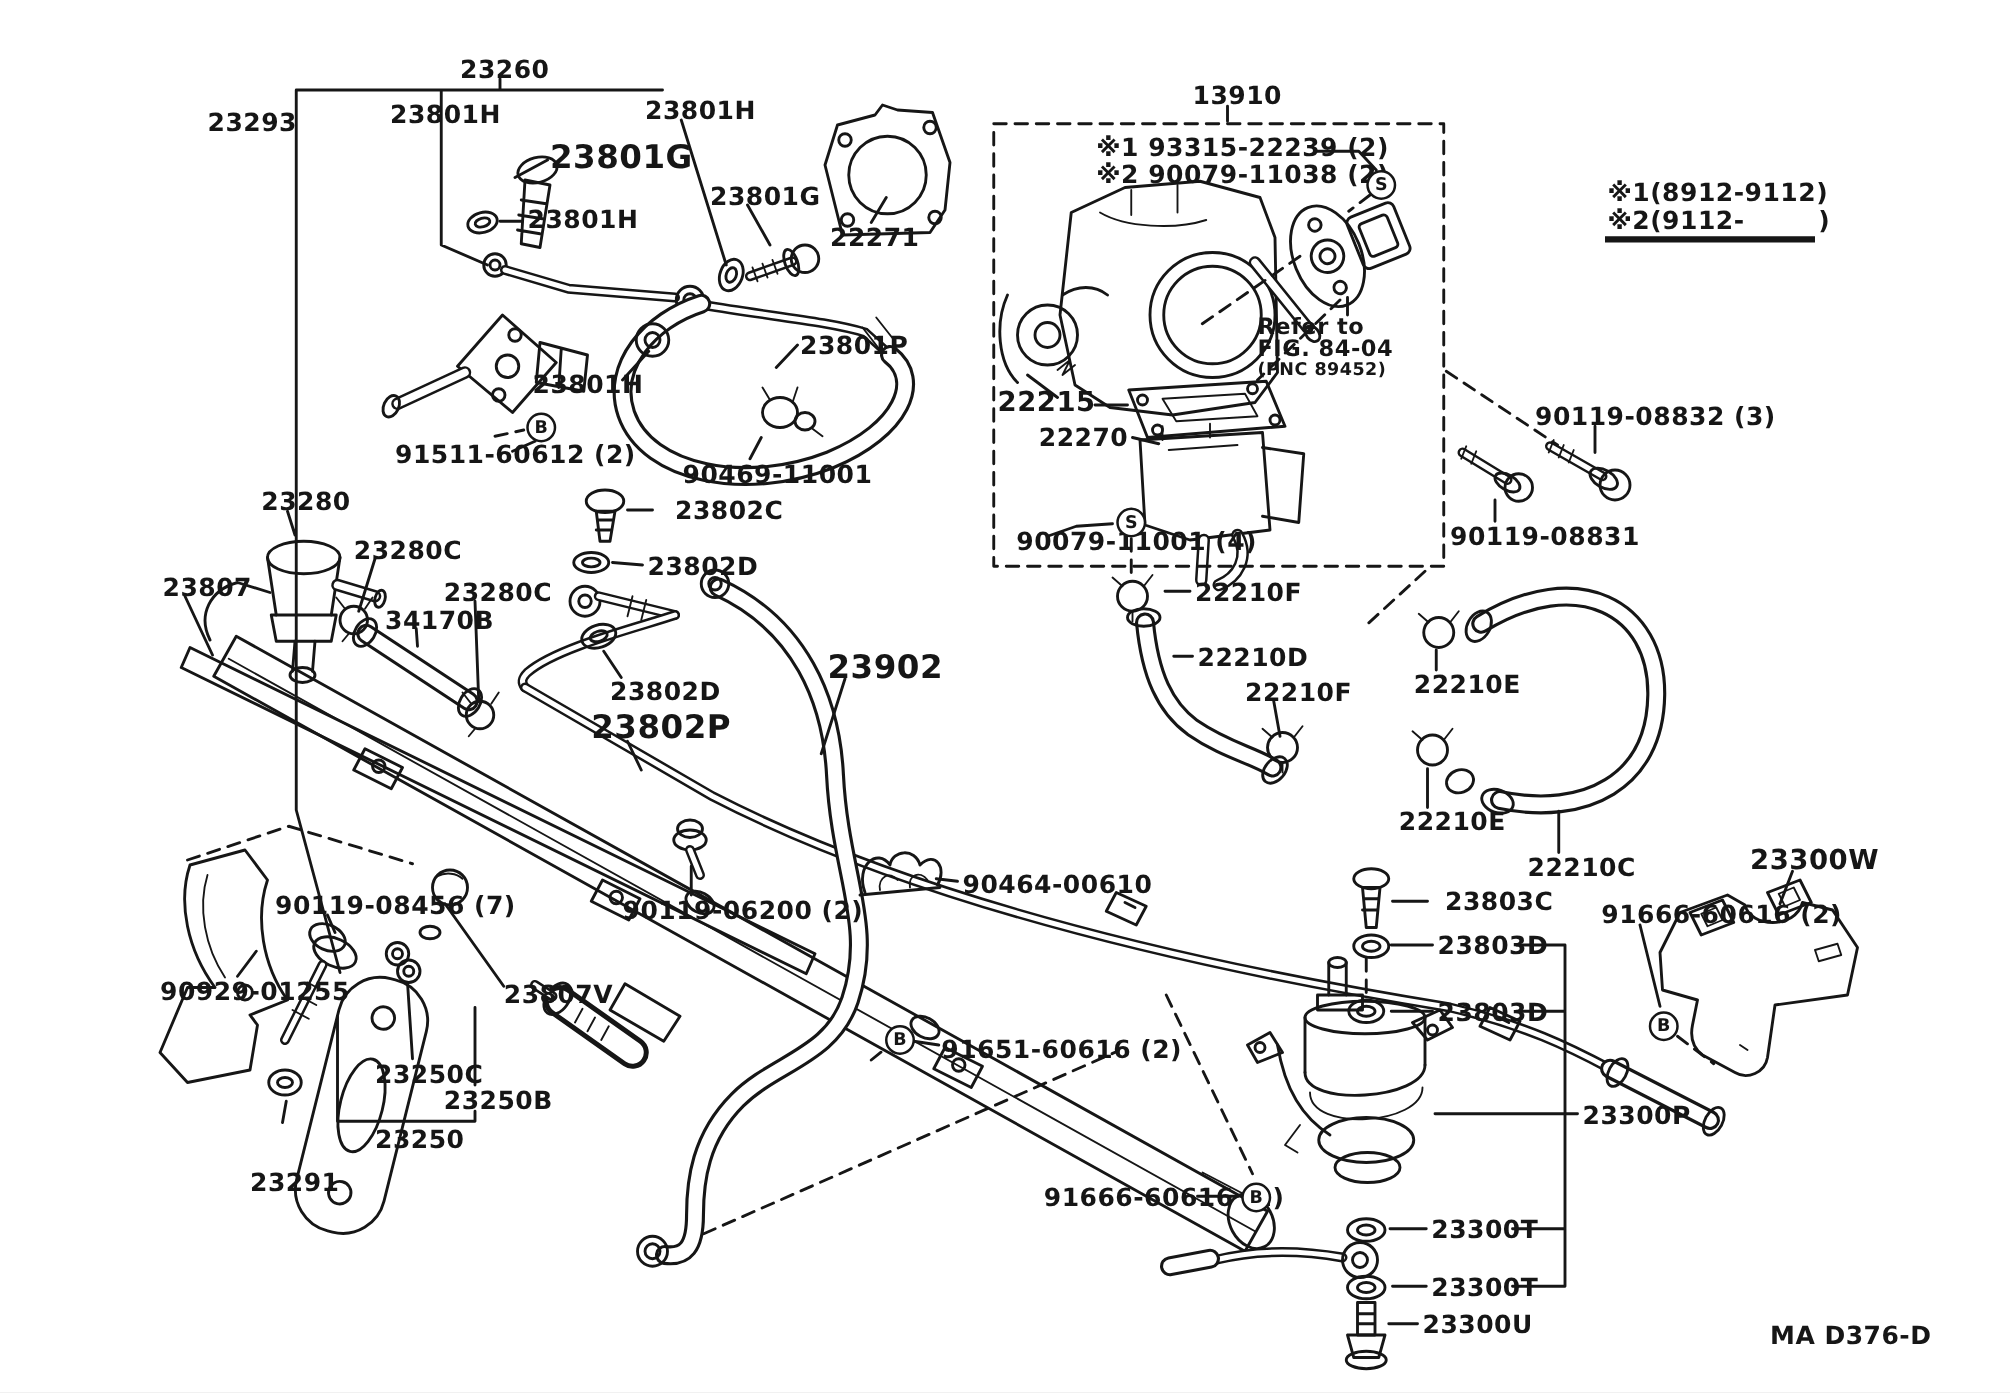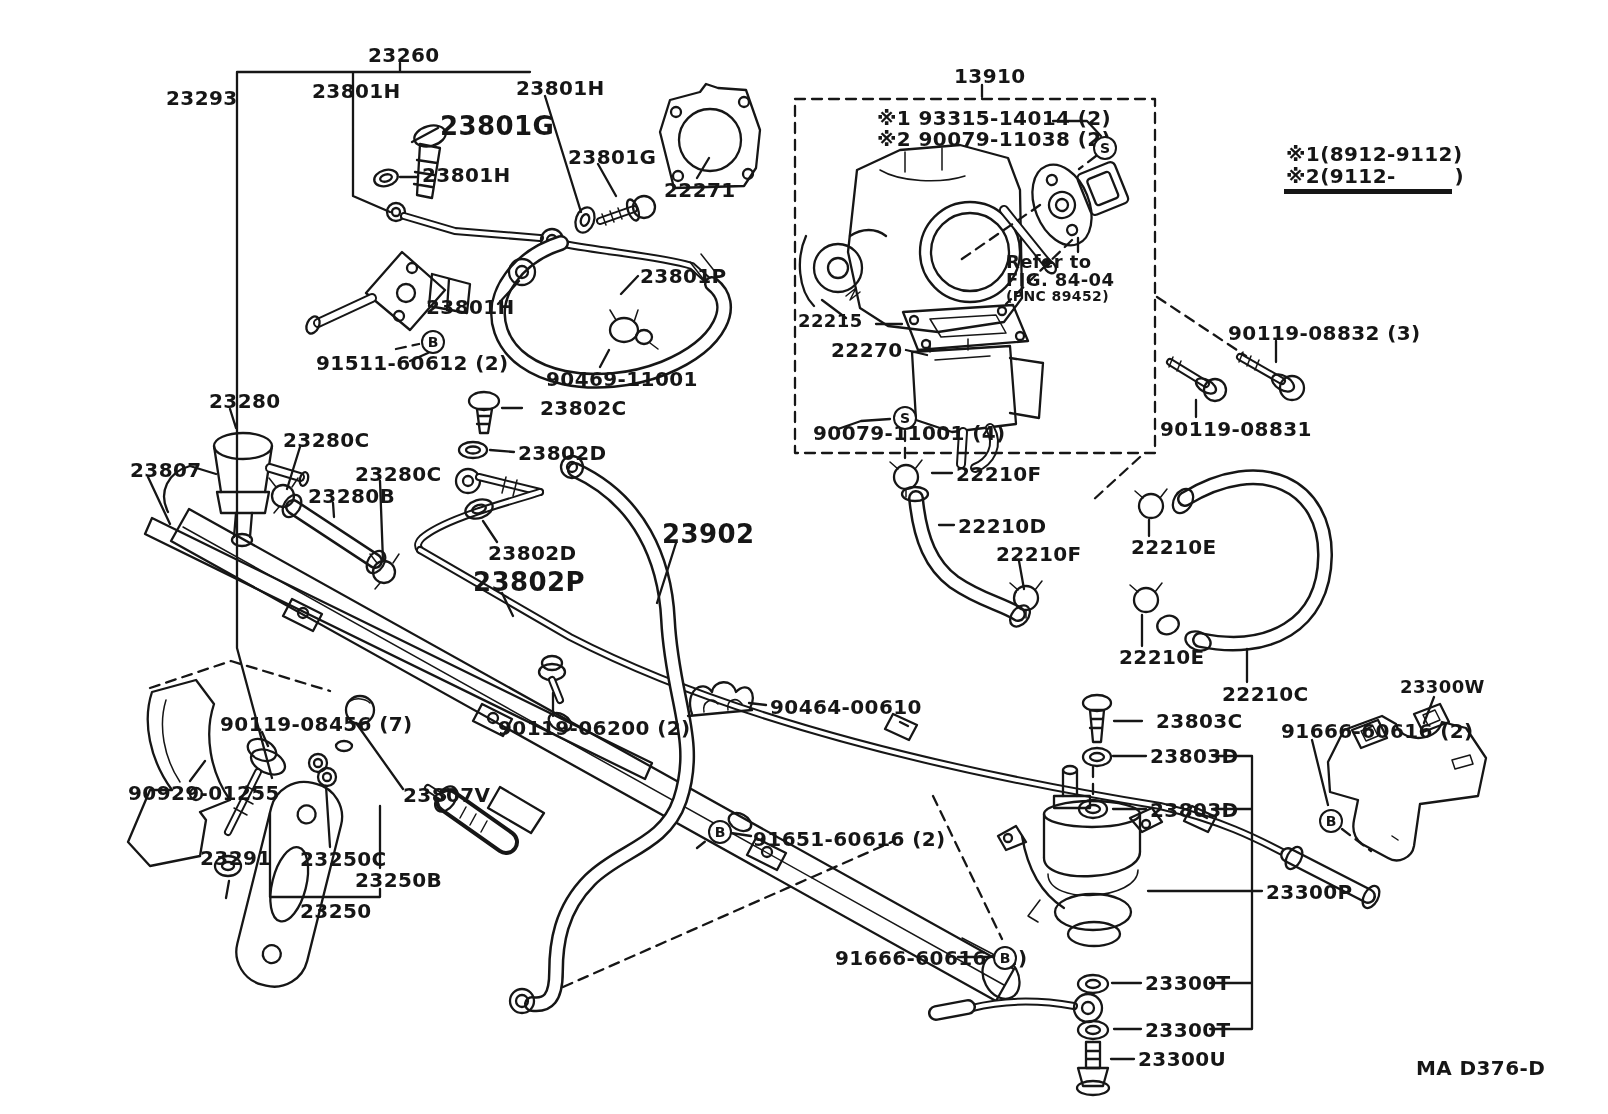--- a/index.html
+++ b/index.html
@@ -12,21 +12,21 @@
   .dash{stroke-dasharray:10 7;}
   .to{fill:none;stroke:#161616;stroke-width:16;stroke-linecap:round;}
   .ti{fill:none;stroke:#ffffff;stroke-width:11;stroke-linecap:round;}
   .to3{fill:none;stroke:#161616;stroke-width:8;stroke-linecap:round;}
   .ti3{fill:none;stroke:#ffffff;stroke-width:4;stroke-linecap:round;}
   .to2{fill:none;stroke:#161616;stroke-width:10;stroke-linecap:round;}
   .ti2{fill:none;stroke:#ffffff;stroke-width:6;stroke-linecap:round;}
   .to5{fill:none;stroke:#161616;stroke-width:26;stroke-linecap:round;}
   .ti5{fill:none;stroke:#ffffff;stroke-width:18;stroke-linecap:round;}
   .lb{position:absolute;font-weight:700;color:#161616;white-space:pre;line-height:1;letter-spacing:.4px;}
-  .s{font-size:20px;} .m{font-size:18px;text-align:center;} .b{font-size:26px;} .r{font-size:18px;} .sm{font-size:14px;}
+  .s{font-size:20px;} .m{font-size:22px;text-align:center;} .b{font-size:26px;} .r{font-size:18px;} .sm{font-size:14px;}
   .cm{position:absolute;width:24px;height:24px;border:2.5px solid #161616;border-radius:50%;
       background:#fff;box-sizing:border-box;display:flex;align-items:center;justify-content:center;
       font-weight:700;font-size:14px;color:#161616;}
   .bar{position:absolute;background:#161616;}
 </style>
 </head>
 <body>
 
 <div id="page">
 
@@ -373,39 +373,39 @@
   <div class="lb s" style="left:422px;top:165px">23801H</div>
   <div class="lb s" style="left:568px;top:147px">23801G</div>
   <div class="lb s" style="left:664px;top:180px">22271</div>
   <div class="lb s" style="left:640px;top:266px">23801P</div>
   <div class="lb s" style="left:426px;top:297px">23801H</div>
   <div class="lb s" style="left:316px;top:353px">91511-60612 (2)</div>
   <div class="lb s" style="left:546px;top:369px">90469-11001</div>
   <div class="lb s" style="left:209px;top:391px">23280</div>
   <div class="lb s" style="left:283px;top:430px">23280C</div>
   <div class="lb s" style="left:355px;top:464px">23280C</div>
-  <div class="lb s" style="left:308px;top:486px">23280B</div>
+  <div class="lb s" style="left:308px;top:486px">34170B</div>
   <div class="lb s" style="left:130px;top:460px">23807</div>
   <div class="lb s" style="left:540px;top:398px">23802C</div>
   <div class="lb s" style="left:518px;top:443px">23802D</div>
   <div class="lb s" style="left:488px;top:543px">23802D</div>
   <div class="lb b" style="left:473px;top:569px">23802P</div>
   <div class="lb b" style="left:662px;top:521px">23902</div>
   <div class="lb s" style="left:220px;top:714px">90119-08456 (7)</div>
   <div class="lb s" style="left:128px;top:783px">90929-01255</div>
   <div class="lb s" style="left:403px;top:785px">23807V</div>
   <div class="lb s" style="left:300px;top:849px">23250C</div>
   <div class="lb s" style="left:355px;top:870px">23250B</div>
-  <div class="lb s" style="left:200px;top:848px">23291</div>
+  <div class="lb s" style="left:200px;top:936px">23291</div>
   <div class="lb s" style="left:300px;top:901px">23250</div>
   <div class="lb s" style="left:498px;top:718px">90119-06200 (2)</div>
   <div class="lb s" style="left:770px;top:697px">90464-00610</div>
   <div class="lb s" style="left:753px;top:829px">91651-60616 (2)</div>
   <div class="lb s" style="left:954px;top:66px">13910</div>
-  <div class="lb s" style="left:877px;top:108px">※1 93315-14014 (2)</div>
+  <div class="lb s" style="left:877px;top:108px">※1 93315-22239 (2)</div>
   <div class="lb s" style="left:877px;top:129px">※2 90079-11038 (2)</div>
   <div class="lb r" style="left:1006px;top:253px">Refer to</div>
   <div class="lb r" style="left:1006px;top:271px">FIG. 84-04</div>
   <div class="lb sm" style="left:1006px;top:289px">(PNC 89452)</div>
   <div class="lb m" style="left:798px;top:312px">22215</div>
   <div class="lb s" style="left:831px;top:340px">22270</div>
   <div class="lb s" style="left:813px;top:423px">90079-11001 (4)</div>
   <div class="lb s" style="left:1286px;top:144px">※1(8912-9112)</div>
   <div class="lb s" style="left:1286px;top:166px">※2(9112-        )</div>
   <div class="bar" style="left:1284px;top:189px;width:168px;height:5px"></div>

